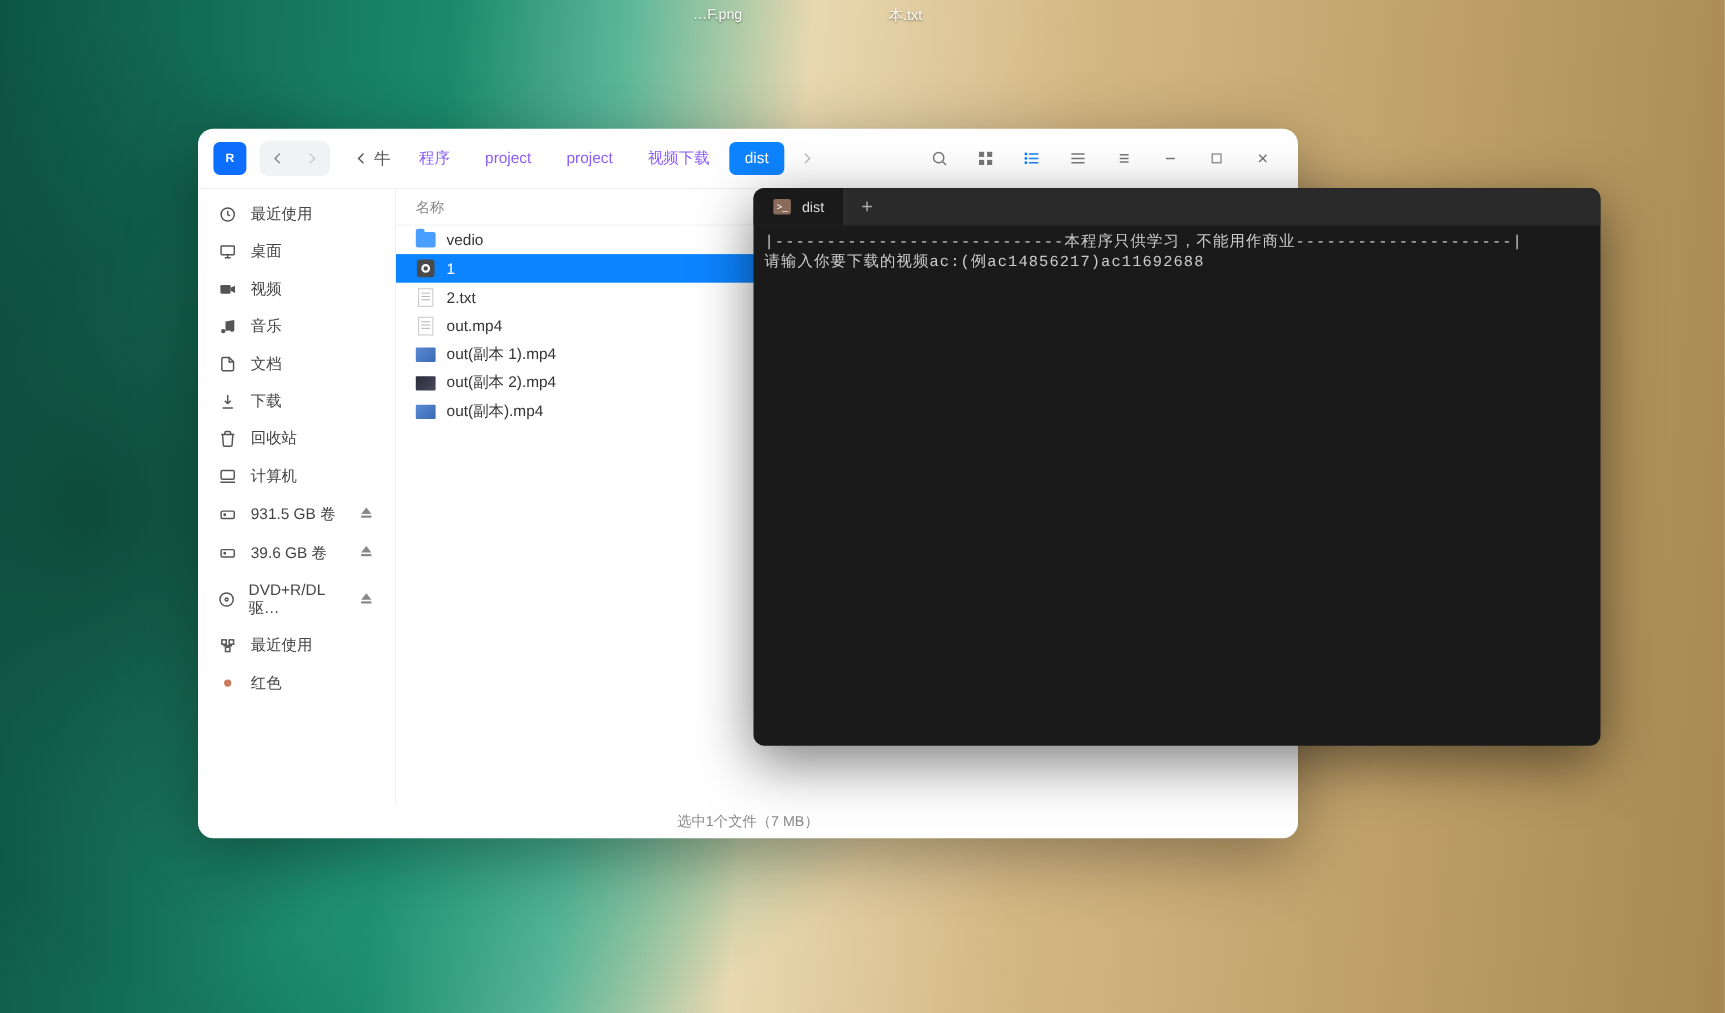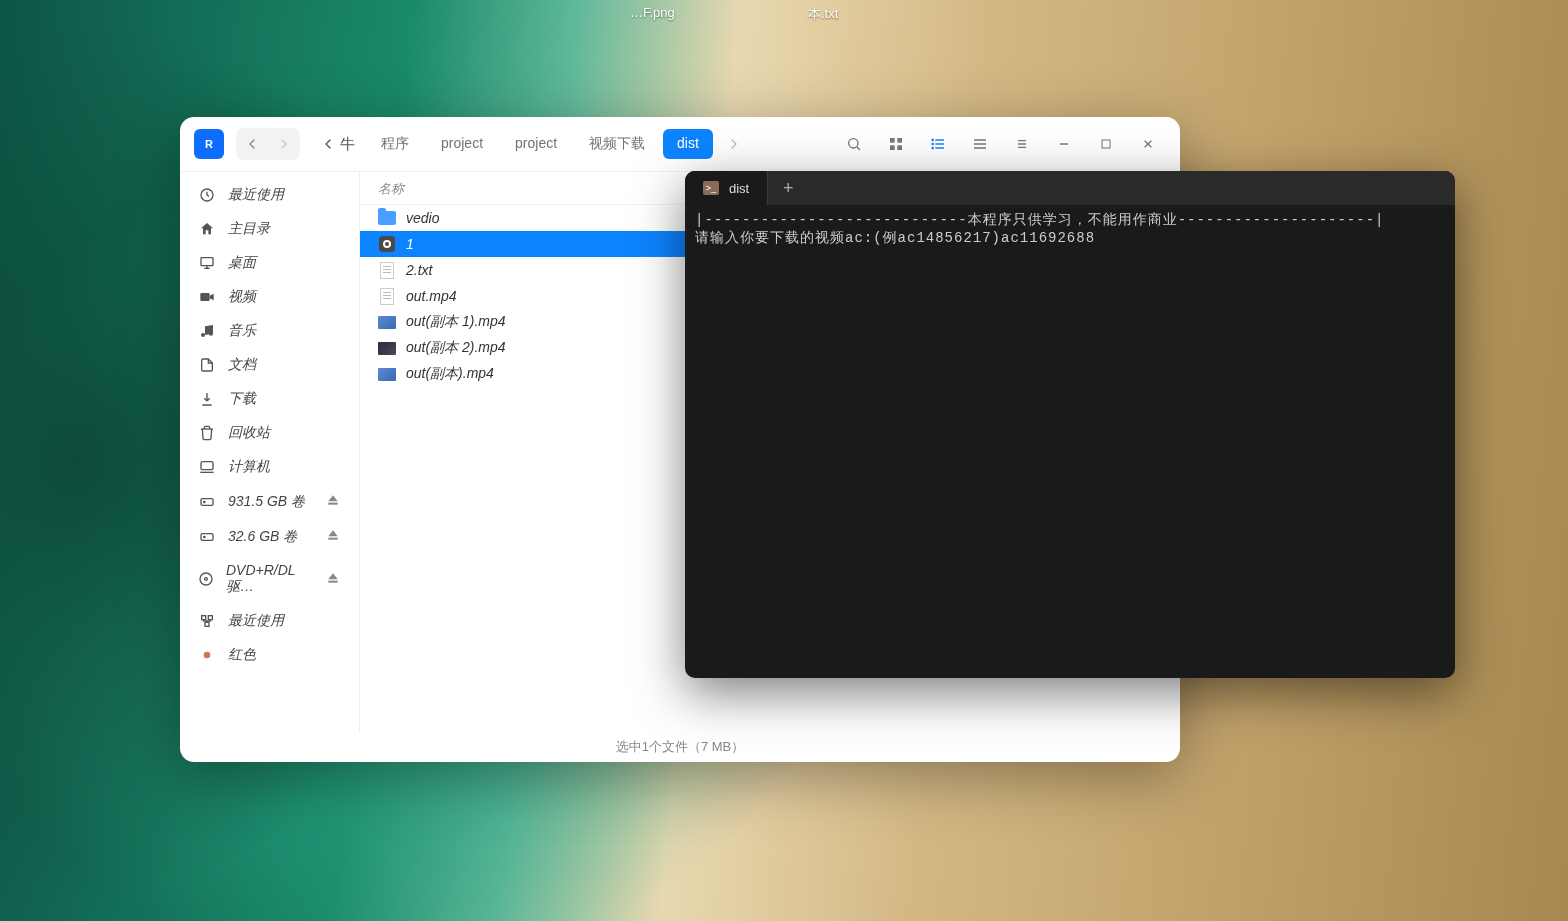--- a/index.html
+++ b/index.html
@@ -16,28 +16,28 @@
 
 .fm { position:absolute; left:180px; top:117px; width:1000px; height:645px; background:#fff; border-radius:14px;
   box-shadow:0 15px 60px rgba(0,0,0,.35); overflow:hidden; display:flex; flex-direction:column; }
 .toolbar { height:55px; display:flex; align-items:center; padding:0 14px; gap:6px; border-bottom:1px solid #f0f0f0; }
 .logo { width:30px; height:30px; background:#0d6efd; border-radius:6px; display:flex; align-items:center; justify-content:center; color:#fff; font-size:11px; font-weight:bold; }
 .navseg { display:flex; background:#f1f2f4; border-radius:8px; margin-left:6px; }
 .navbtn { width:32px; height:32px; display:flex; align-items:center; justify-content:center; color:#888; cursor:pointer; }
 .navbtn.dis { color:#ccc; }
 .crumbwrap { display:flex; align-items:center; gap:4px; margin-left:6px; }
 .crumbstart { display:flex; align-items:center; gap:4px; color:#555; padding:0 8px; }
-.crumb { padding:6px 14px; color:#737373; font-size:14px; cursor:pointer; border-radius:6px; }
+.crumb { padding:6px 14px; color:#8b5cf6; font-size:14px; cursor:pointer; border-radius:6px; }
 .crumb.active { background:#0d84ff; color:#fff; }
 .fwd { width:30px; display:flex; justify-content:center; color:#bbb; }
 .spacer { flex:1; }
 .tbtn { width:36px; height:32px; display:flex; align-items:center; justify-content:center; color:#777; cursor:pointer; }
 .tbtn.act { color:#0d84ff; }
 
-.body { flex:1; display:flex; min-height:0;font-style:italic; }
+.body { flex:1; display:flex; min-height:0; }
 .sidebar { width:180px; border-right:1px solid #f0f0f0; padding:6px 0; overflow-y:auto; font-size:14px; color:#444; }
 .sitem { display:flex; align-items:center; gap:12px; padding:8px 18px; cursor:pointer; }
 .sicon { width:18px; display:flex; justify-content:center; color:#555; }
 .eject { margin-left:auto; color:#888; }
 
 .content { flex:1; display:flex; flex-direction:column; }
 .listhead { display:flex; padding:8px 18px 6px; color:#888; font-size:13px; border-bottom:1px solid #f4f4f4; }
 .files { flex:1; overflow:auto; }
 .frow { display:flex; align-items:center; padding:4px 18px; height:26px; font-size:14px; color:#333; cursor:pointer; gap:10px; }
 .frow.sel { background:#0d84ff; color:#fff; }
@@ -175,28 +175,20 @@
           <span class="sicon">
             <svg viewBox="0 0 24 24" fill="none" stroke="currentColor" stroke-width="2">
               <circle cx="12" cy="12" r="9"></circle>
               <polyline points="12 7 12 12 15 14"></polyline>
             </svg>
           </span>
           <span>最近使用</span>
         </div>
         <div class="sitem">
           <span class="sicon">
-            <svg viewBox="0 0 24 24" fill="currentColor">
-              <path d="M12 3l9 8h-3v9h-4v-6h-4v6H6v-9H3z"></path>
-            </svg>
-          </span>
-          <span>主目录</span>
-        </div>
-        <div class="sitem">
-          <span class="sicon">
             <svg viewBox="0 0 24 24" fill="none" stroke="currentColor" stroke-width="2">
               <rect x="3" y="4" width="18" height="12" rx="1"></rect>
               <line x1="8" y1="20" x2="16" y2="20"></line>
               <line x1="12" y1="16" x2="12" y2="20"></line>
             </svg>
           </span>
           <span>桌面</span>
         </div>
         <div class="sitem">
           <span class="sicon">
@@ -265,21 +257,21 @@
               <rect x="5" y="16" width="14" height="3"></rect>
             </svg></span>
         </div>
         <div class="sitem">
           <span class="sicon">
             <svg viewBox="0 0 24 24" fill="none" stroke="currentColor" stroke-width="2">
               <rect x="3" y="7" width="18" height="10" rx="2"></rect>
               <circle cx="8" cy="12" r="1" fill="currentColor"></circle>
             </svg>
           </span>
-          <span>32.6 GB 卷</span>
+          <span>39.6 GB 卷</span>
           <span class="eject"><svg viewBox="0 0 24 24" fill="currentColor" width="14" height="14">
               <polygon points="12 5 5 14 19 14"></polygon>
               <rect x="5" y="16" width="14" height="3"></rect>
             </svg></span>
         </div>
         <div class="sitem">
           <span class="sicon">
             <svg viewBox="0 0 24 24" fill="none" stroke="currentColor" stroke-width="2">
               <circle cx="12" cy="12" r="9"></circle>
               <circle cx="12" cy="12" r="2"></circle>

